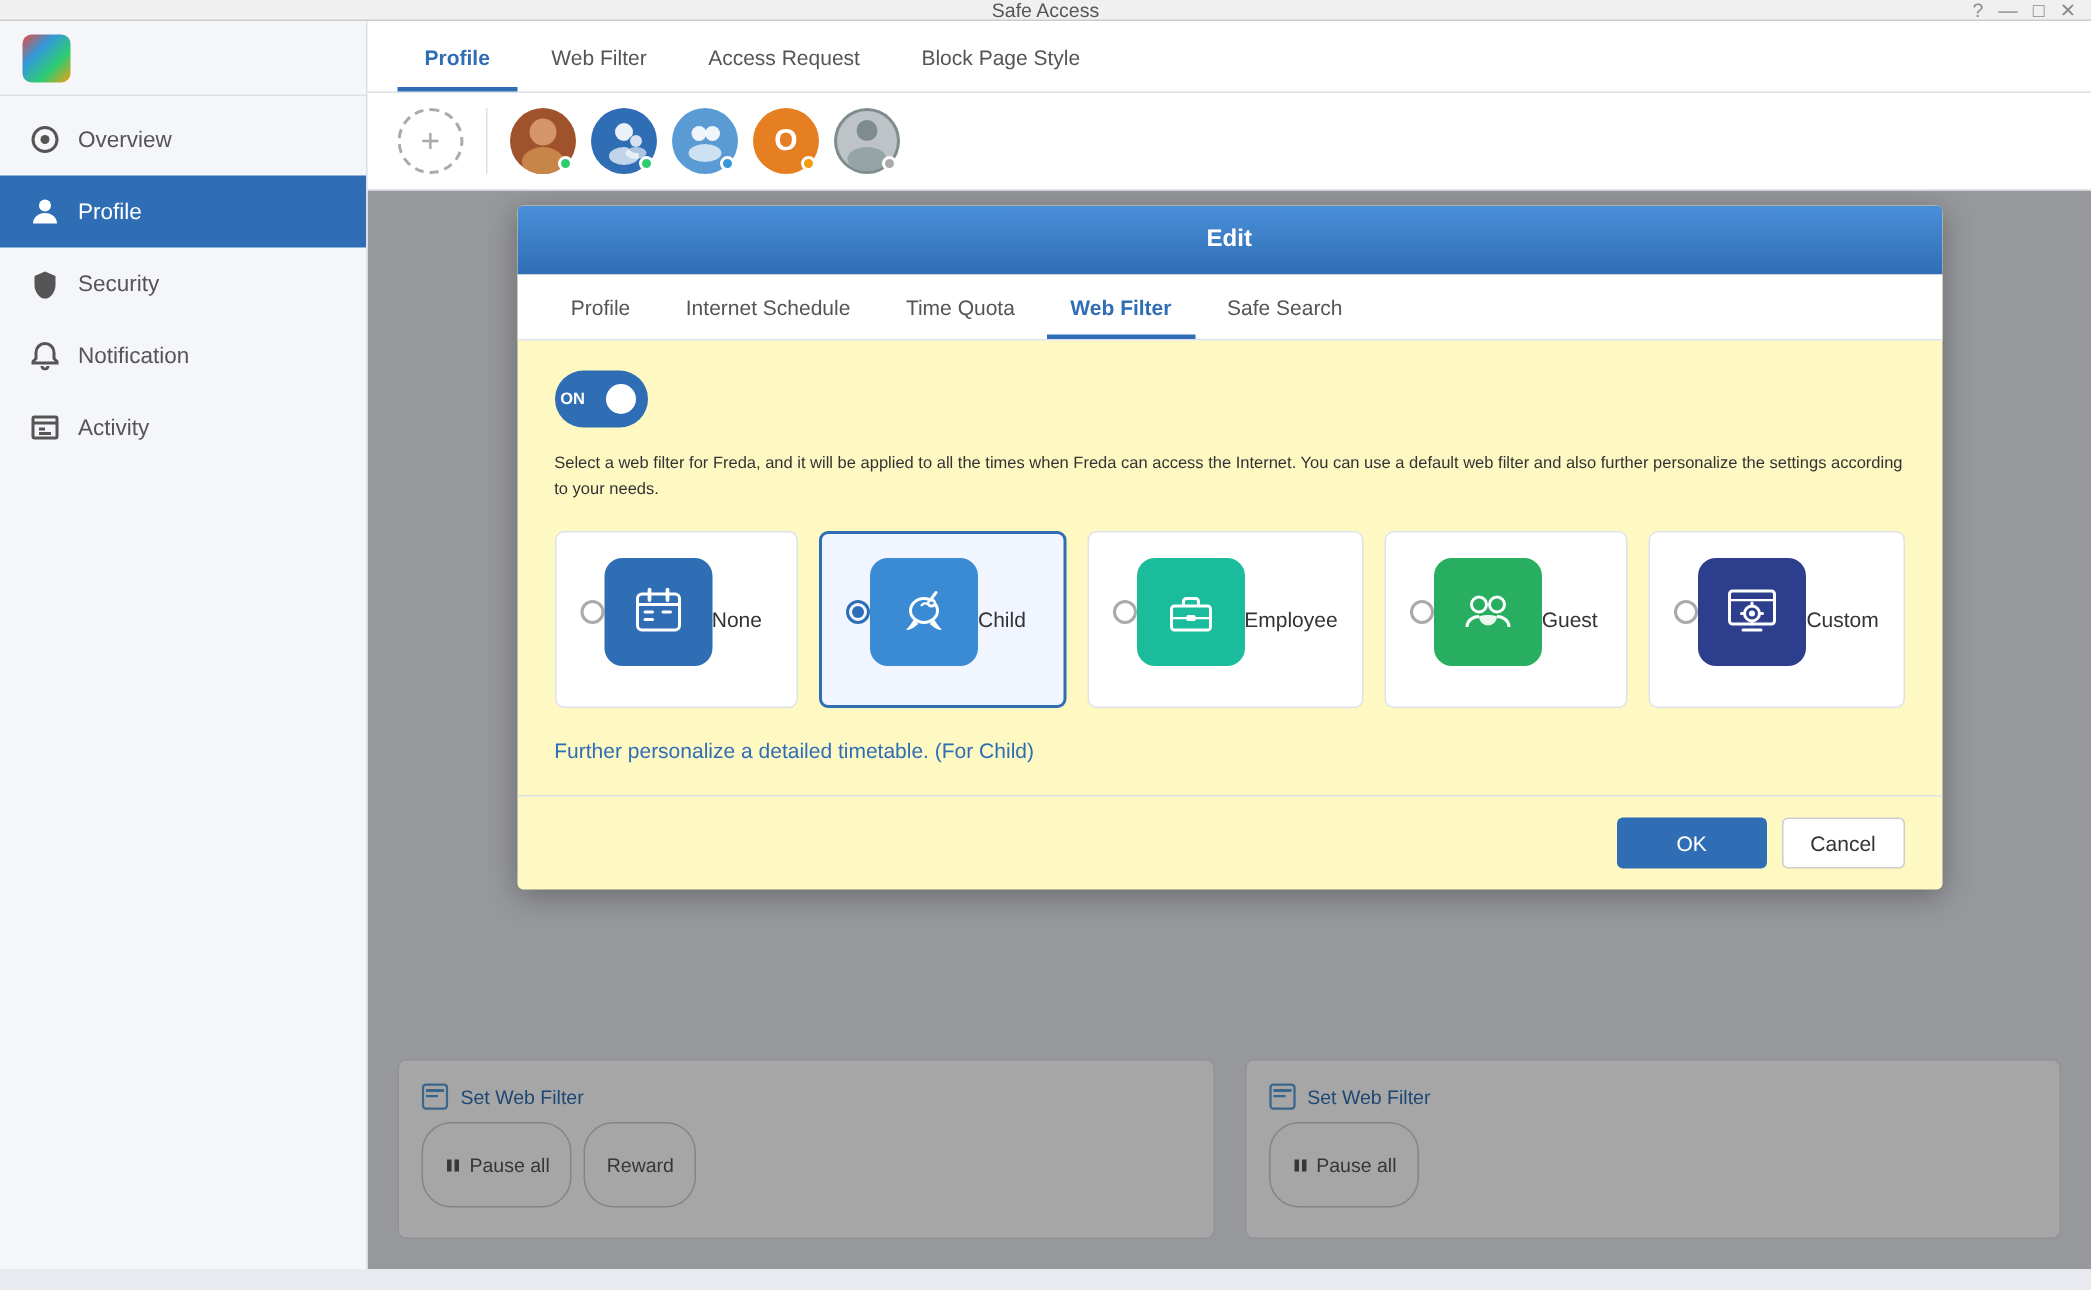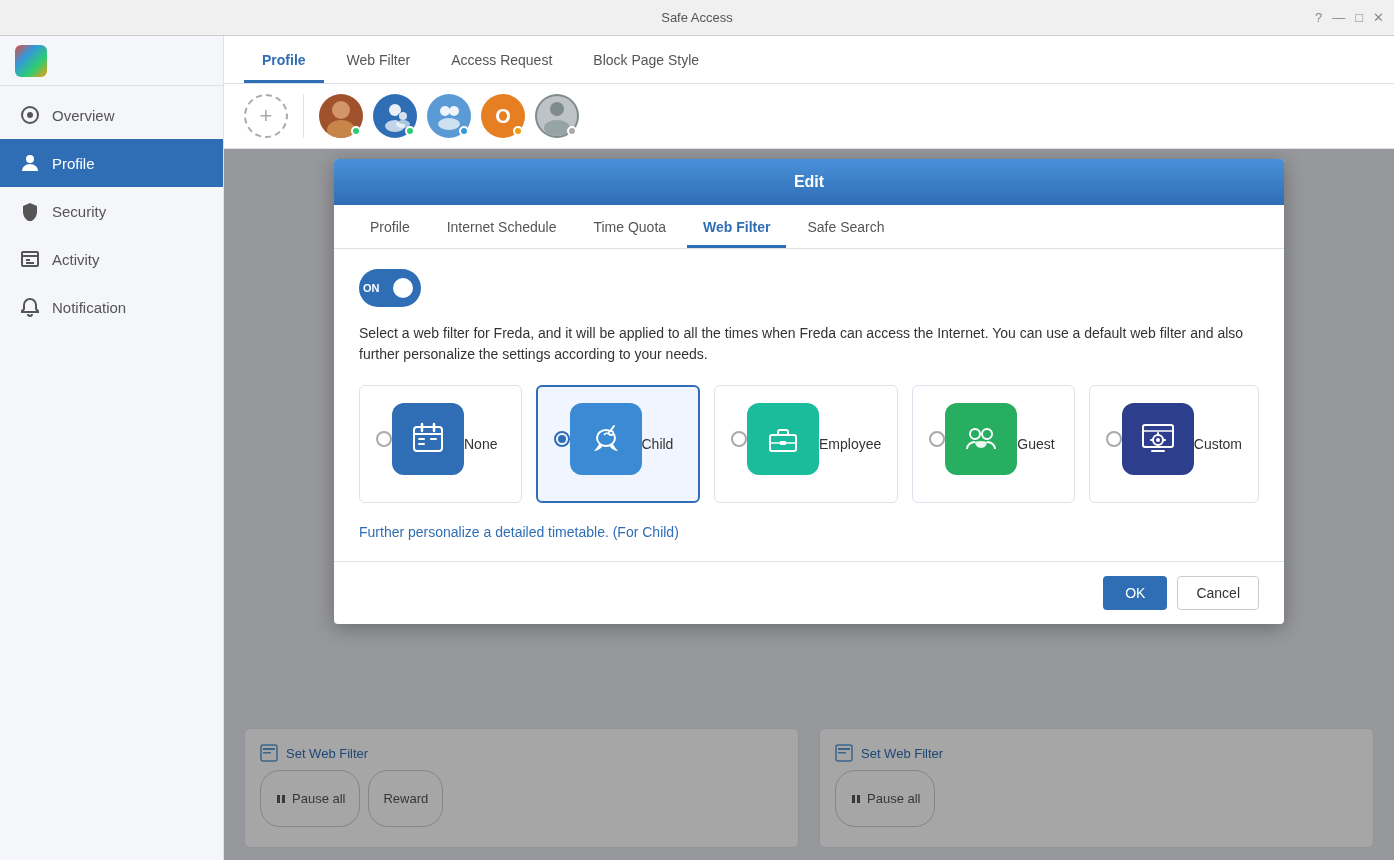--- a/index.html
+++ b/index.html
@@ -1,37 +1,37 @@
 <!DOCTYPE html>
 <html><head>
   <meta charset="utf-8">
   <style>
     * { box-sizing: border-box; margin: 0; padding: 0; }
     body { font-family: -apple-system, BlinkMacSystemFont, 'Segoe UI', Arial, sans-serif; background: #e8eaf0; width: 1394px; height: 860px; overflow: hidden; position: relative; }
 
     
     .title-bar {
       background: #f0f0f0;
-      height: 36px;
+      height: 14px;
       display: flex;
       align-items: center;
       justify-content: center;
       border-bottom: 1px solid #ccc;
       position: relative;
     }
     .title-bar-title { font-size: 13px; color: #555; }
     .title-bar-controls { position: absolute; right: 10px; display: flex; gap: 10px; }
     .title-bar-controls span { font-size: 13px; color: #888; cursor: pointer; }
 
     
     .app-container { display: flex; height: calc(860px - 28px); }
 
     
     .sidebar {
-      width: 224px;
+      width: 245px;
       background: #f5f6fa;
       border-right: 1px solid #dde1ea;
       flex-shrink: 0;
     }
     .sidebar-logo {
       height: 50px;
       display: flex;
       align-items: center;
       padding: 0 15px;
       border-bottom: 1px solid #dde1ea;
@@ -152,21 +152,21 @@
       position: absolute;
       top: 0; left: 0; right: 0; bottom: 0;
       background: rgba(0,0,0,0.35);
       display: flex;
       align-items: flex-start;
       justify-content: center;
       z-index: 100;
       padding-top: 0;
     }
     .modal {
-      background: #ffffff;
+      background: #fef9c3;
       border-radius: 4px;
       width: 950px;
       max-height: 660px;
       box-shadow: 0 4px 20px rgba(0,0,0,0.3);
       margin-top: 10px;
       overflow: hidden;
       display: flex;
       flex-direction: column;
     }
     .modal-header {
@@ -212,21 +212,21 @@
     }
     .toggle-on-label { color: white; font-size: 11px; font-weight: bold; margin-right: 4px; }
     .toggle-circle {
       width: 20px; height: 20px;
       background: white;
       border-radius: 50%;
       margin-left: auto;
     }
 
     
-    .filter-desc { font-size: 14px; color: #333; line-height: 1.5; margin-bottom: 20px; }
+    .filter-desc { font-size: 11px; color: #333; line-height: 1.5; margin-bottom: 20px; }
 
     
     .filter-options { display: flex; gap: 14px; margin-bottom: 20px; }
     .filter-option {
       border: 1px solid #dde1ea;
       border-radius: 6px;
       padding: 16px;
       flex: 1;
       display: flex;
       flex-direction: row;
@@ -275,21 +275,21 @@
       padding: 14px 25px;
       border-top: 1px solid #dde1ea;
       display: flex;
       justify-content: flex-end;
       gap: 10px;
     }
     .btn-ok {
       background: #2f6eb5;
       color: white;
       border: none;
-      padding: 8px 22px;
+      padding: 8px 40px;
       border-radius: 4px;
       font-size: 14px;
       cursor: pointer;
     }
     .btn-cancel {
       background: white;
       color: #333;
       border: 1px solid #ccc;
       padding: 8px 18px;
       border-radius: 4px;
@@ -335,33 +335,33 @@
         <span>Profile</span>
       </div>
       <div class="sidebar-item">
         <svg class="sidebar-icon" viewBox="0 0 20 20" fill="currentColor">
           <path d="M10 2L3 5v6c0 4.4 3 8.4 7 9.9 4-1.5 7-5.5 7-9.9V5l-7-3z"></path>
         </svg>
         <span>Security</span>
       </div>
       <div class="sidebar-item">
         <svg class="sidebar-icon" viewBox="0 0 20 20" fill="none" stroke="currentColor" stroke-width="2">
+          <path d="M10 2a6 6 0 0 0-6 6v4l-2 2v1h16v-1l-2-2V8a6 6 0 0 0-6-6z"></path>
+          <path d="M8 17a2 2 0 0 0 4 0"></path>
+        </svg>
+        <span>Notification</span>
+      </div>
+      <div class="sidebar-item">
+        <svg class="sidebar-icon" viewBox="0 0 20 20" fill="none" stroke="currentColor" stroke-width="2">
           <rect x="2" y="3" width="16" height="14" rx="1"></rect>
           <line x1="2" y1="7" x2="18" y2="7"></line>
           <line x1="6" y1="11" x2="10" y2="11"></line>
           <line x1="6" y1="14" x2="14" y2="14"></line>
         </svg>
         <span>Activity</span>
-      </div>
-      <div class="sidebar-item">
-        <svg class="sidebar-icon" viewBox="0 0 20 20" fill="none" stroke="currentColor" stroke-width="2">
-          <path d="M10 2a6 6 0 0 0-6 6v4l-2 2v1h16v-1l-2-2V8a6 6 0 0 0-6-6z"></path>
-          <path d="M8 17a2 2 0 0 0 4 0"></path>
-        </svg>
-        <span>Notification</span>
       </div>
     </nav>
   </div>
 
   <div class="main-content">
 
     <div class="top-tabs">
       <div class="top-tab active">Profile</div>
       <div class="top-tab">Web Filter</div>
       <div class="top-tab">Access Request</div>

